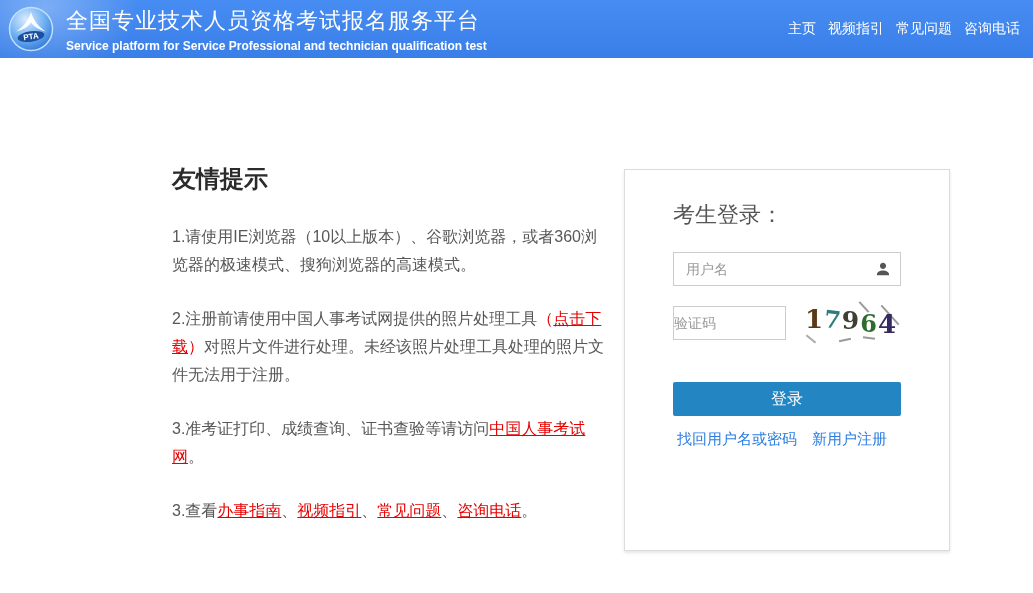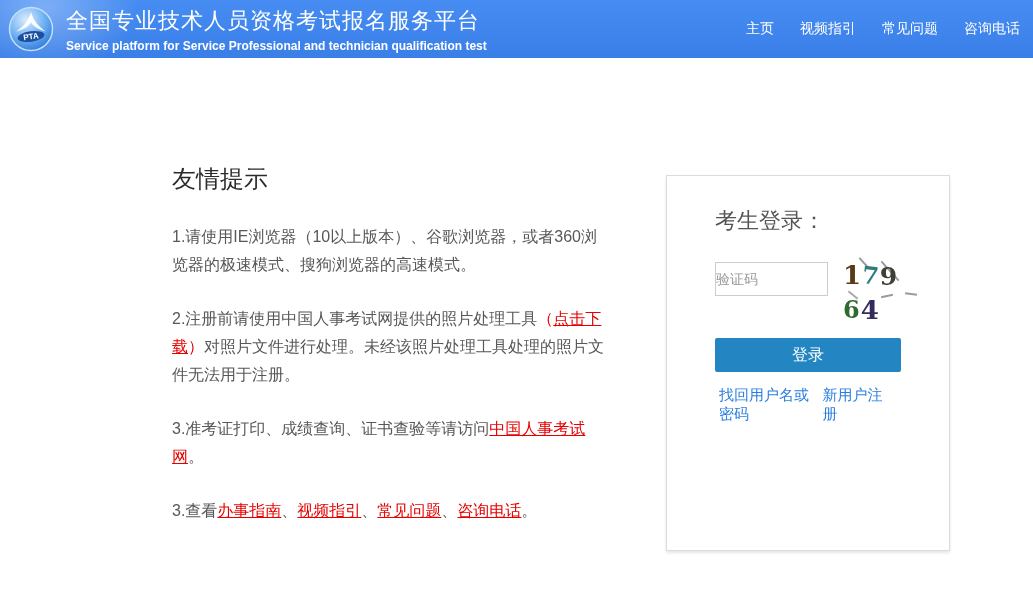--- a/index.html
+++ b/index.html
@@ -9,34 +9,34 @@
   
   .header {
     height:58px; display:flex; align-items:center; padding-left:8px;
     background: radial-gradient(130px 90px at 45px 8px, rgba(255,255,255,.30), rgba(255,255,255,0) 72%),
                 linear-gradient(180deg,#468cf2,#3a7fe8);
   }
   .logo { width:46px; height:46px; flex:0 0 auto; }
   .title-block { margin-left:12px; color:#fff; }
   .site-title { font-size:22px; font-weight:normal; letter-spacing:1px; }
   .site-subtitle { font-size:12px; font-weight:bold; margin-top:3px; }
-  .topnav { margin-left:auto; padding-right:13px; display:flex; gap:26px; }
+  .topnav { margin-left:auto; padding-right:13px; display:flex; gap:12px; }
   .topnav a { color:#fff; font-size:14px; text-decoration:none; cursor:pointer; white-space:nowrap; }
 
   
   .main { display:flex; justify-content:space-between; margin:0 83px 0 172px; padding-top:105px; }
   .tips { width:432px; }
-  .tips h2 { font-size:24px; font-weight:normal; color:#2b2b2b; margin-bottom:28px; }
+  .tips h2 { font-size:24px; font-weight:bold; color:#2b2b2b; margin-bottom:28px; }
   .tips p { font-size:16px; color:#595757; line-height:28px; margin-bottom:26px; }
   .rlink { color:#e60000; text-decoration:underline; cursor:pointer; }
   .rtext { color:#e60000; text-decoration:none; }
 
   
   .login-box {
-    width:284px; margin-top:12px; background:#fff; border:1px solid #dcdcdc;
+    width:326px; margin-top:6px; background:#fff; border:1px solid #dcdcdc;
     box-shadow:0 2px 3px rgba(0,0,0,.10); padding:30px 48px 46px;
   }
   .login-box h3 { font-size:22px; font-weight:400; color:#555; margin-bottom:22px; }
   .field { position:relative; margin-bottom:16px; }
   .field input {
     width:100%; height:34px; border:1px solid #ccc; background:#fff;
     padding:0 34px 0 12px; font-size:14px; color:#333; outline:none;
   }
   .field input::placeholder { color:#999; }
   .field .input-icon { position:absolute; right:9px; top:50%; transform:translateY(-50%); line-height:0; }
@@ -100,20 +100,28 @@
     <h2>友情提示</h2>
     <p>1.请使用IE浏览器（10以上版本）、谷歌浏览器，或者360浏览器的极速模式、搜狗浏览器的高速模式。</p>
     <p><span>2.注册前请使用中国人事考试网提供的照片处理工具</span><span class="rtext">（</span><a class="rlink">点击下载</a><span class="rtext">）</span><span>对照片文件进行处理。未经该照片处理工具处理的照片文件无法用于注册。</span></p>
     <p><span>3.准考证打印、成绩查询、证书查验等请访问</span><a class="rlink">中国人事考试网</a><span>。</span></p>
     <p><span>3.查看</span><a class="rlink">办事指南</a><span>、</span><a class="rlink">视频指引</a><span>、</span><a class="rlink">常见问题</a><span>、</span><a class="rlink">咨询电话</a><span>。</span></p>
   </div>
 
   <div class="login-box">
     <h3>考生登录：</h3>
 
+    <div class="field">
+      <input type="text" placeholder="用户名" style="">
+      <span class="input-icon">
+        <svg width="18" height="18" viewBox="0 0 24 24" fill="#555">
+          <path d="M12 12c2.3 0 4.1-1.9 4.1-4.2S14.3 3.6 12 3.6 7.9 5.5 7.9 7.8 9.7 12 12 12zm0 2.1c-3.4 0-8.1 1.8-8.1 5.2v1.1h16.2v-1.1c0-3.4-4.7-5.2-8.1-5.2z"></path>
+        </svg>
+      </span>
+    </div>
 
 
     <div class="field captcha-row">
       <input type="text" placeholder="验证码" style="">
       <div class="captcha-img">
         <i class="noise n1"></i>
         <i class="noise n2"></i>
         <i class="noise n3"></i>
         <i class="noise n4"></i>
         <i class="noise n5"></i>

